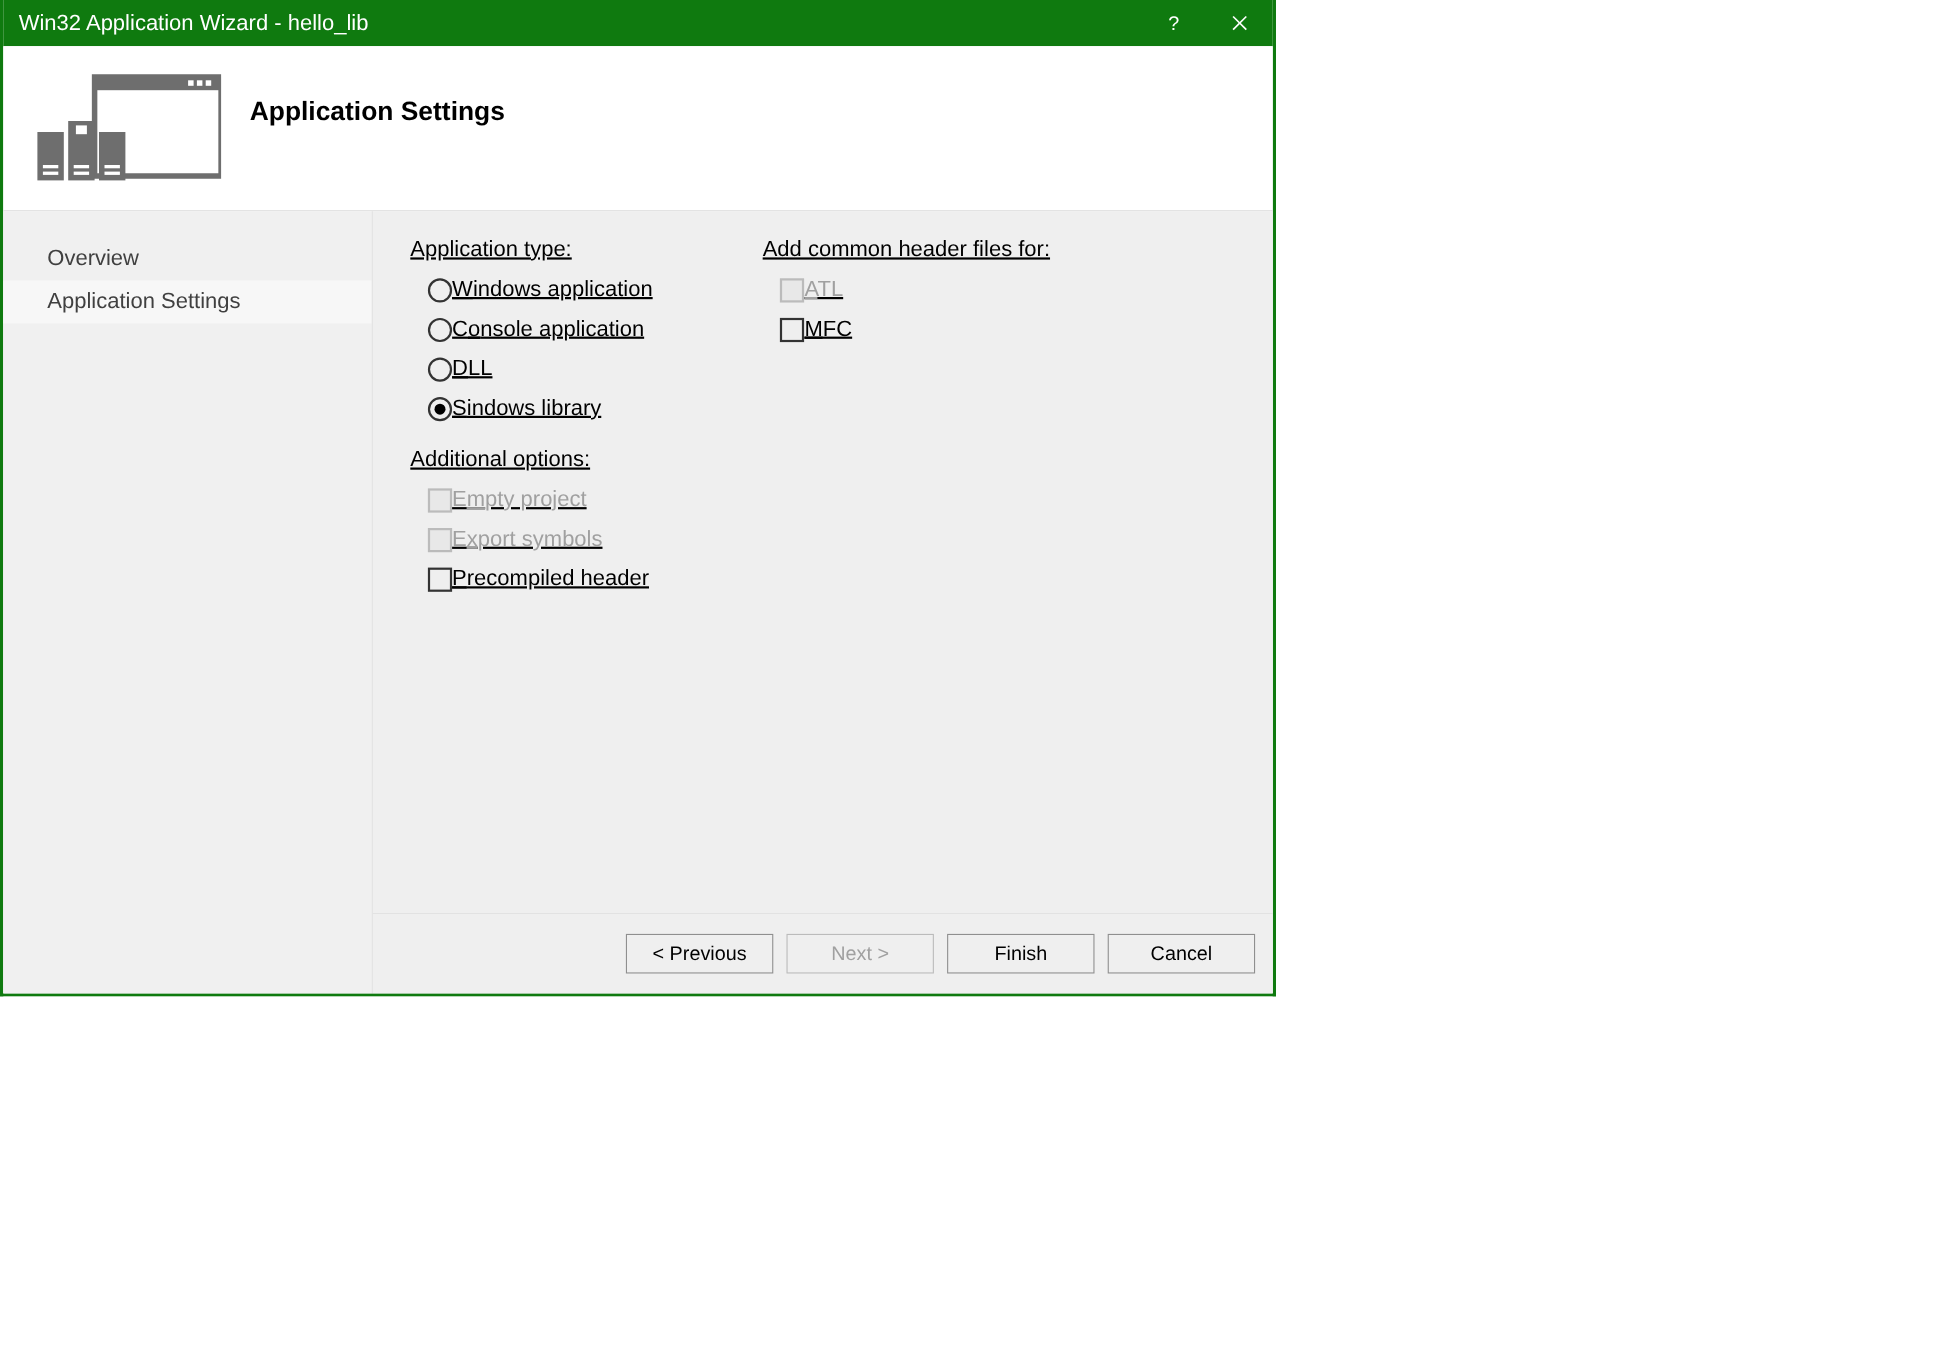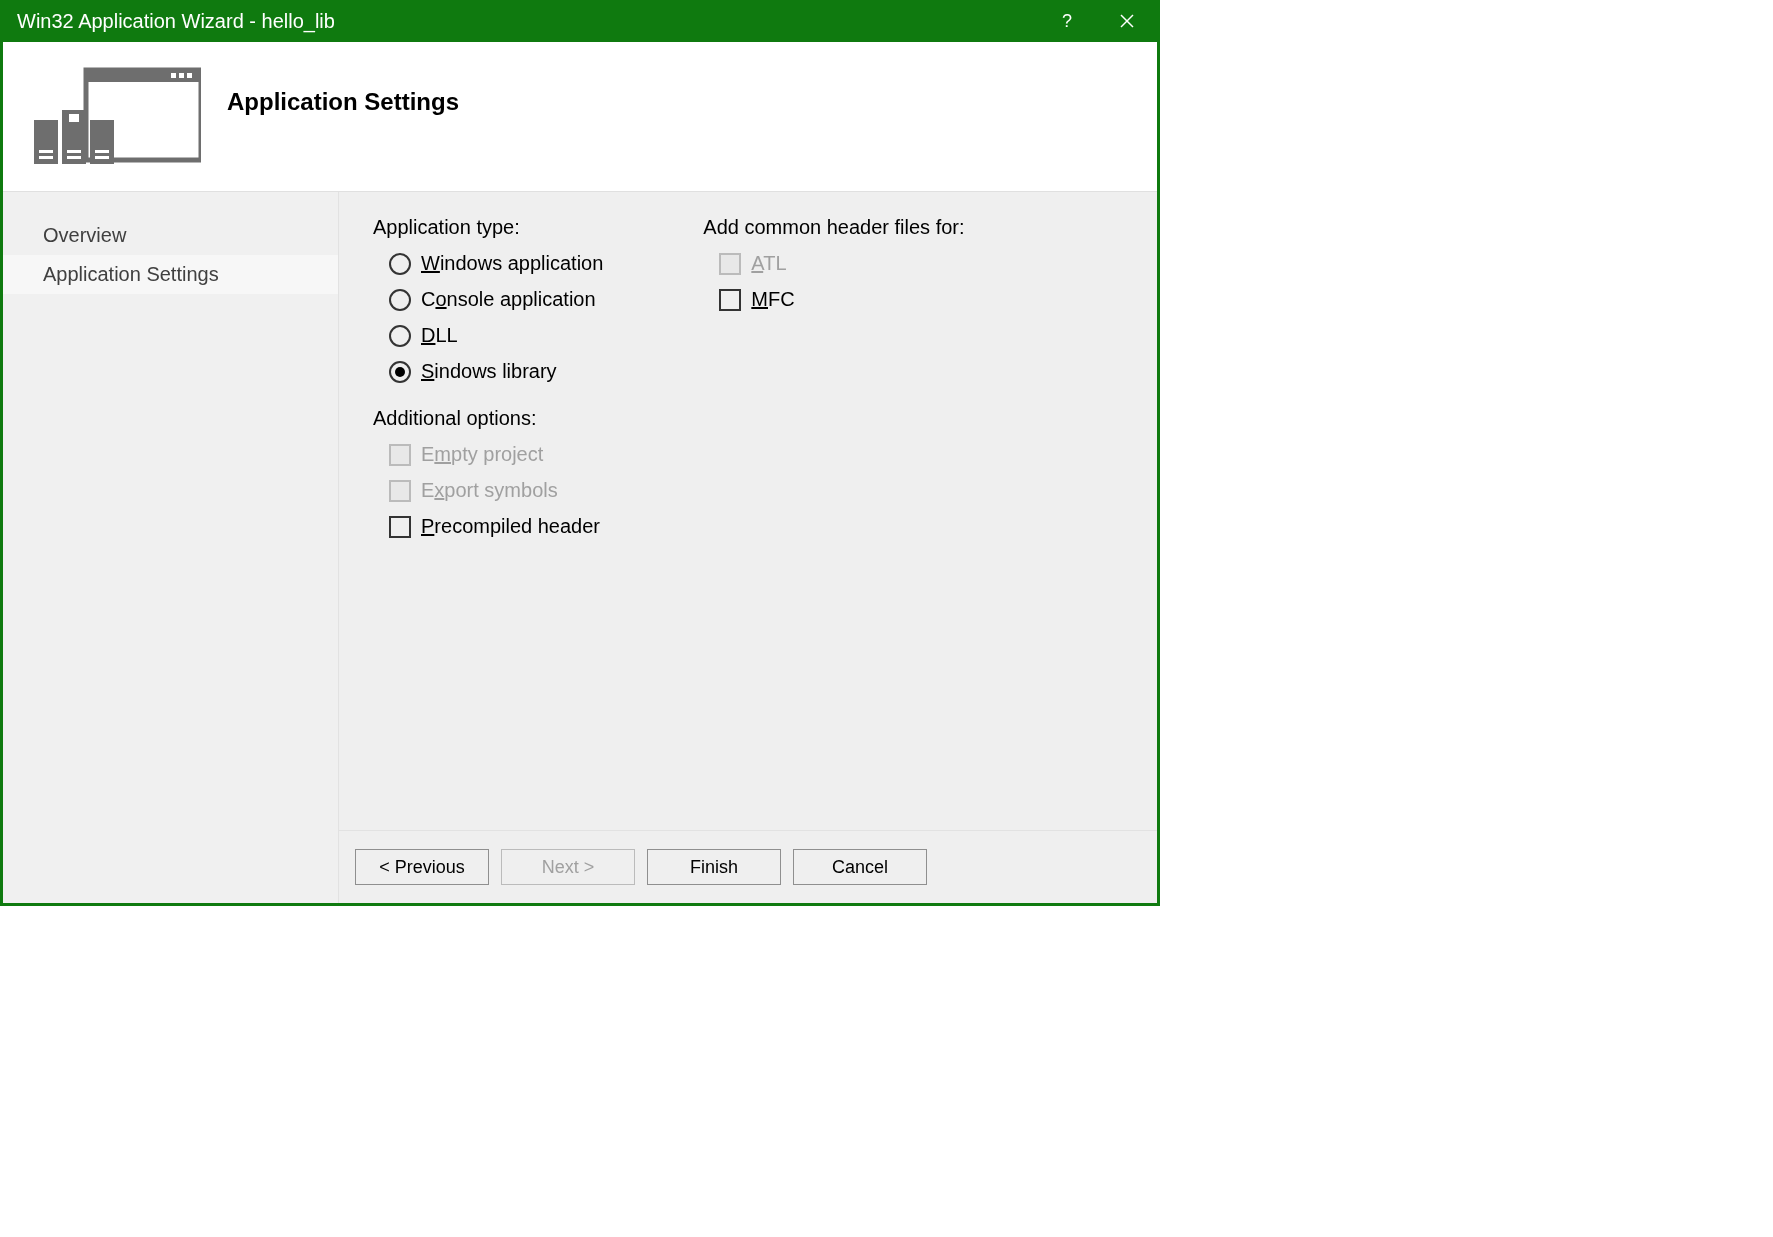--- a/index.html
+++ b/index.html
@@ -87,27 +87,27 @@
   }
   .content {
     flex: 1;
     background: #efefef;
     padding: 24px 34px;
     font-size: 20px;
     display: flex;
     gap: 100px;
     border-bottom: 1px solid #e2e2e2;
   }
-  .col { display: flex; flex-direction: column; }
+  .col { display: flex; flex-direction: column; text-decoration: underline; }
   .group-label { margin-bottom: 6px; }
   .opt-row {
     display: flex;
     align-items: flex-start;
     padding: 6px 0 6px 16px;
-    gap: 10px;
+    gap: 0;
   }
   .opt-row.disabled { color: #a0a0a0; }
   .radio {
     width: 22px; height: 22px;
     border: 2px solid #333;
     border-radius: 50%;
     flex-shrink: 0;
     display: flex;
     align-items: center;
     justify-content: center;
@@ -136,21 +136,21 @@
     font-weight: bold;
   }
   .opt-label .u { text-decoration: underline; }
   .opt-label { max-width: 380px; line-height: 1.2; }
   .section-gap { margin-top: 18px; }
   .footer {
     height: 72px;
     background: #efefef;
     display: flex;
     align-items: center;
-    justify-content: flex-start;
+    justify-content: flex-end;
     gap: 12px;
     padding: 0 16px;
   }
   .footer button {
     width: 134px;
     height: 36px;
     font-size: 18px;
     font-family: inherit;
     background: #efefef;
     border: 1px solid #8f8f8f;

